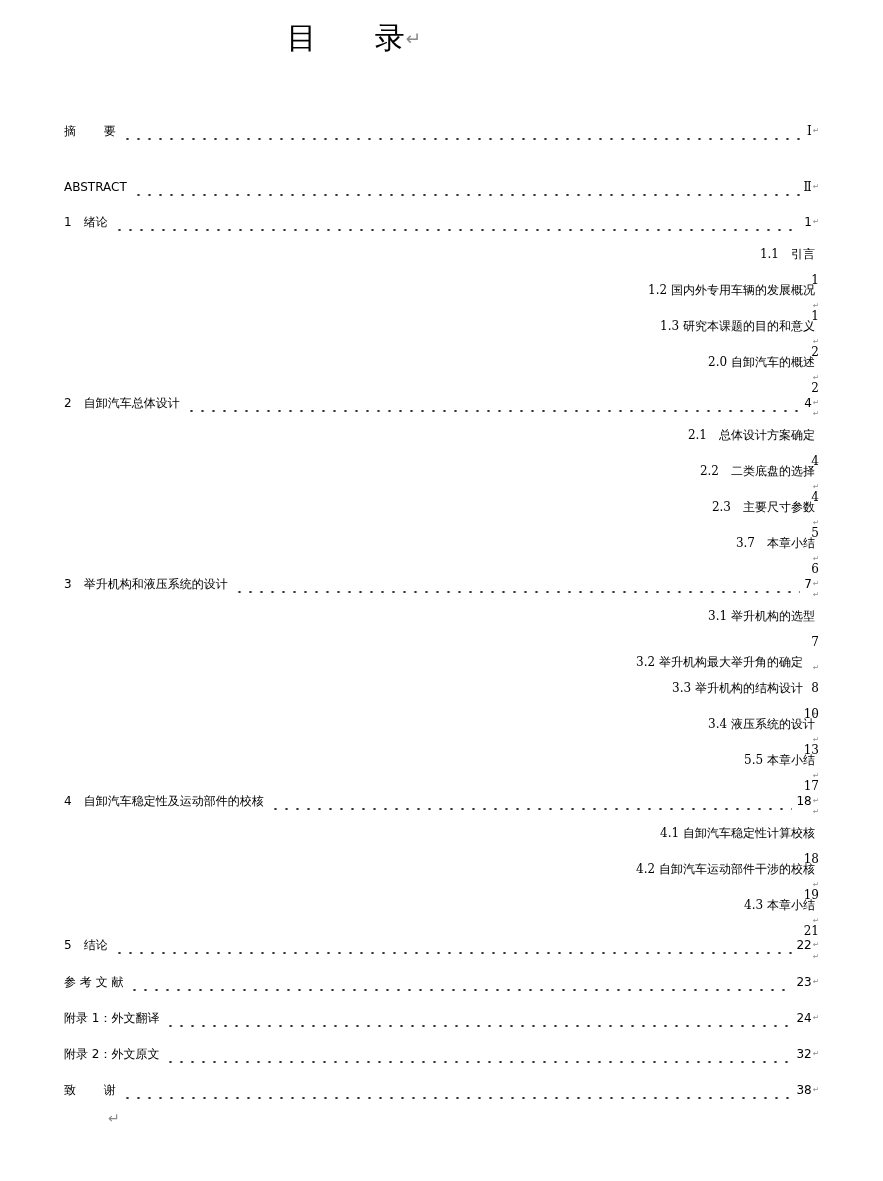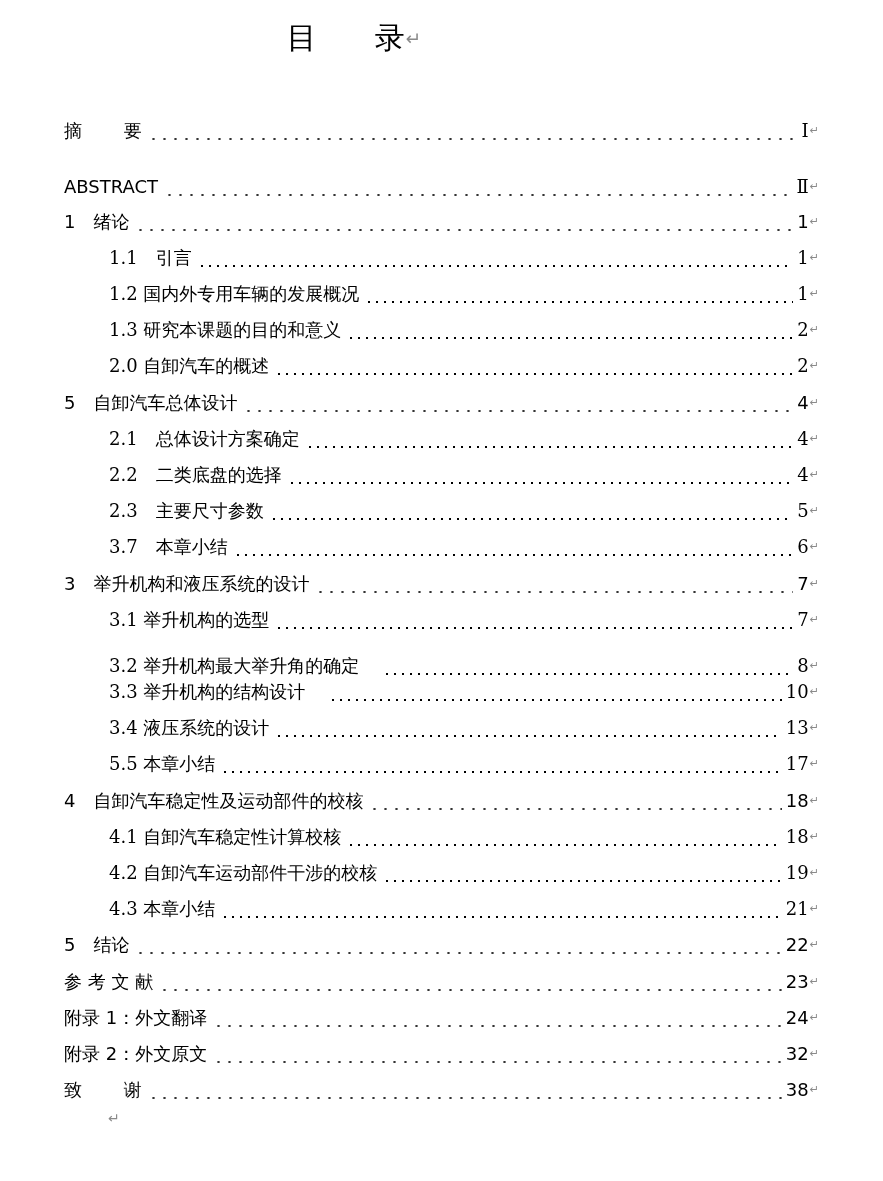--- a/index.html
+++ b/index.html
@@ -7,24 +7,24 @@
   .title {
     position: absolute; top: 18px; left: 0; width: 708px; text-align: center;
     font-family: "DejaVu Sans", sans-serif; font-size: 30px; line-height: 40px;
   }
   .title .t1 { display: inline-block; margin-right: 58px; }
   .pm { color: #8a8a8a; font-size: 0.62em; font-family: "DejaVu Sans", sans-serif; vertical-align: 0.15em; margin-left: 1px; }
   .toc { position: absolute; left: 0; top: 0; width: 883px; }
   .row {
     position: absolute; left: 64px; width: 755px; height: 30px;
     display: flex; align-items: flex-end;
-    font-size: 18px; line-height: 26px; white-space: nowrap;
+    font-size: 12px; line-height: 26px; white-space: nowrap;
   }
   .row.l1 { font-family: "DejaVu Sans", sans-serif; }
-  .row.l2 { font-family: "DejaVu Serif", serif; padding-left: 45px; width: 710px; }
+  .row.l2 { font-family: "DejaVu Serif", serif; padding-left: 45px; width: 710px; flex-direction: column; }
   .row .label { flex: 0 0 auto; padding-right: 4px; }
   .row .leader {
     flex: 1 1 auto; height: 26px; margin: 0 2px;
     background-image: radial-gradient(circle, #000 1.1px, transparent 1.4px);
     background-size: 8px 8px; background-repeat: repeat-x; background-position: left 17px;
   }
   .row.l1 .leader { background-size: 11px 8px; background-image: radial-gradient(circle, #333 1px, transparent 1.3px); }
   .row .page { flex: 0 0 auto; text-align: right; padding-left: 2px; }
   .row.l2 .page { font-family: "DejaVu Serif", serif; }
   .roman { font-family: "DejaVu Serif", serif; }
@@ -74,21 +74,21 @@
       <span class="page">2</span>
       <span class="pm">↵</span>
     </div>
   <div class="row l2" style="top:349px">
       <span class="label">2.0 自卸汽车的概述</span>
       <span class="leader"></span>
       <span class="page">2</span>
       <span class="pm">↵</span>
     </div>
   <div class="row l1" style="top:386px">
-      <span class="label">5　自卸汽车总体设计</span>
+      <span class="label">2　自卸汽车总体设计</span>
       <span class="leader"></span>
       <span class="page">4</span>
       <span class="pm">↵</span>
     </div>
   <div class="row l2" style="top:422px">
       <span class="label">2.1　总体设计方案确定</span>
       <span class="leader"></span>
       <span class="page">4</span>
       <span class="pm">↵</span>
     </div>

